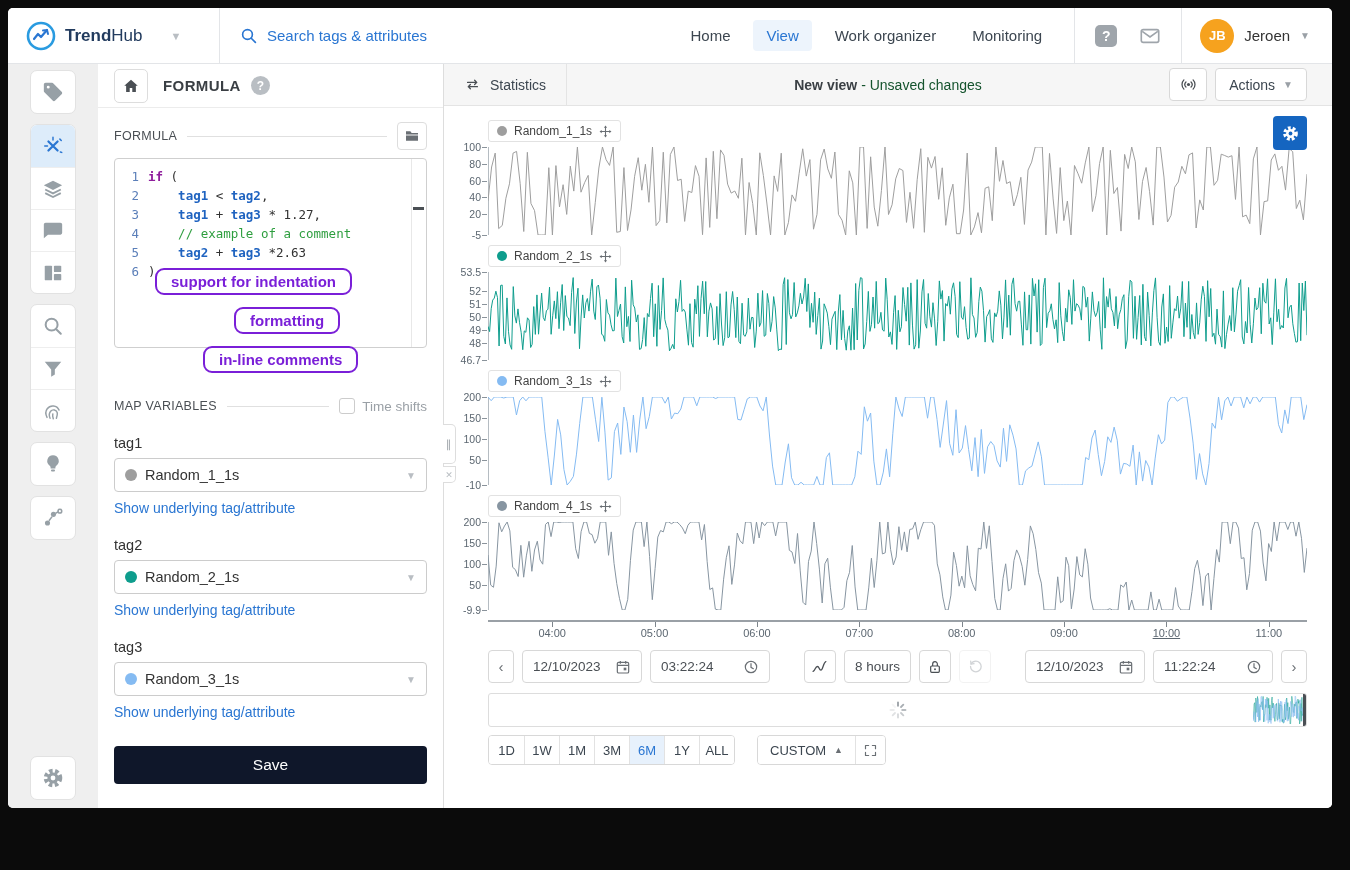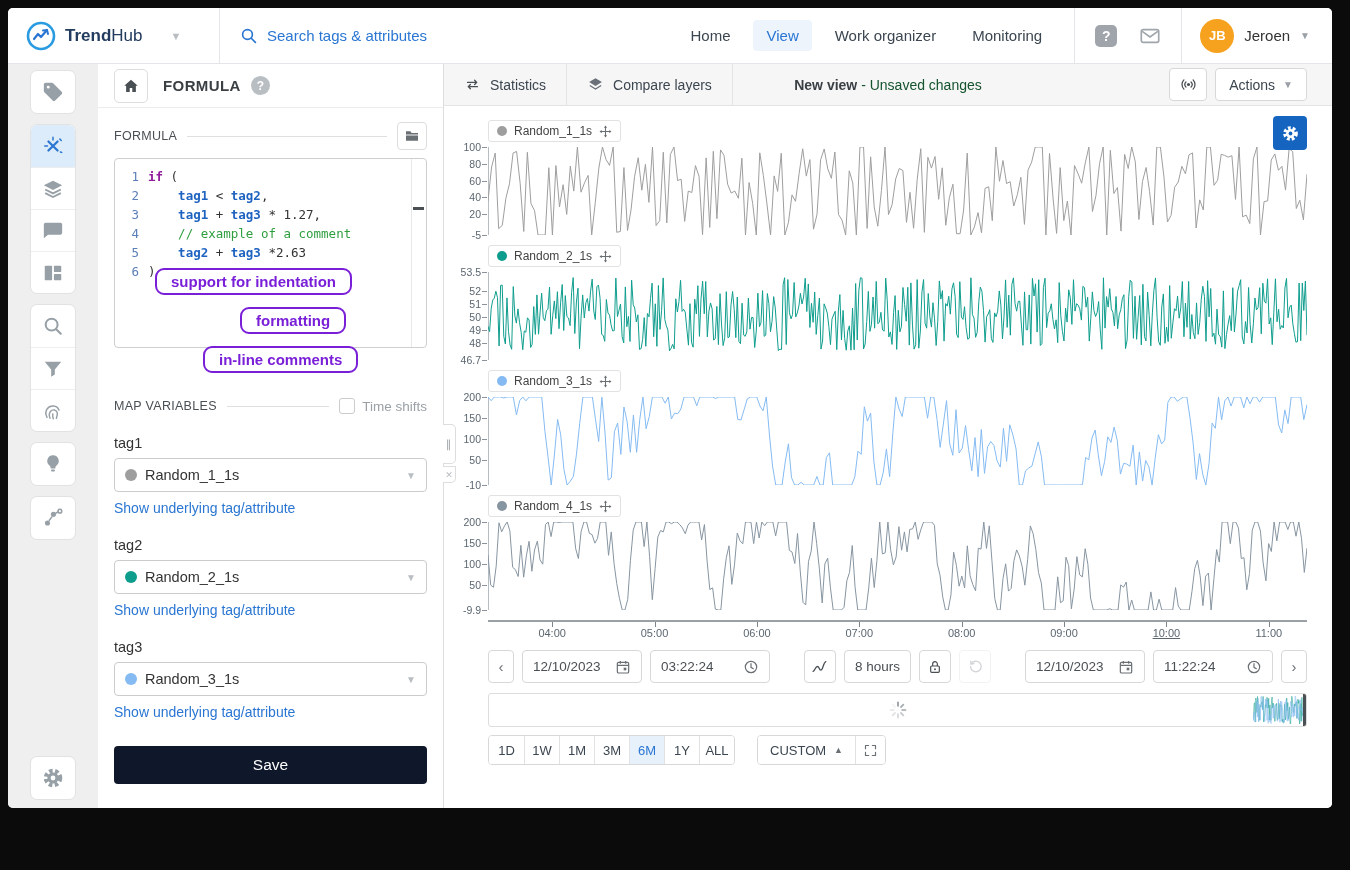--- a/index.html
+++ b/index.html
@@ -337,44 +337,37 @@
             <span class="var-dot" style="background: rgb(133, 187, 242);"></span>
             <span class="var-value">Random_3_1s</span>
             <span class="var-caret">▼</span>
           </div>
           <div class="show-link">Show underlying tag/attribute</div>
         </div>
 
         <button class="save-btn">Save</button>
       </div>
       <div class="badge" style="left:57px; top:204px;">support for indentation</div>
-      <div class="badge" style="left:142px; top:243px;">formatting</div>
+      <div class="badge" style="left:136px; top:243px;">formatting</div>
       <div class="badge" style="left:105px; top:282px;">in-line comments</div>
     </div>
 
     <div class="chart-area">
       <div class="splitter-handle">∥</div>
       <div class="splitter-close">✕</div>
 
       <div class="chart-toolbar">
         <div class="tb-btn">
           <svg width="17" height="17" viewBox="0 0 24 24">
               <g stroke="#4a4f54" stroke-width="1.8" fill="none" stroke-linecap="round" stroke-linejoin="round">
                 <path d="M5 9h13M15 6l3 3-3 3"></path>
                 <path d="M19 15H6M9 12l-3 3 3 3"></path>
               </g>
             </svg>
           <span>Statistics</span>
-        </div>
-        <div class="tb-btn">
-          <svg width="17" height="17" viewBox="0 0 24 24">
-              <path fill="#6a7077" d="M12 3l9 5.5L12 14 3 8.5 12 3z"></path>
-              <path fill="none" stroke="#6a7077" stroke-width="1.8" d="M4 13.5l8 5 8-5"></path>
-            </svg>
-          <span>Compare layers</span>
         </div>
         <div class="tb-title">
           <b>New view</b> <span>- Unsaved changes</span>
         </div>
         <div class="tb-right">
           <div class="live-btn">
             <svg width="19" height="19" viewBox="0 0 24 24">
                 <circle cx="12" cy="12" r="2" fill="#4a4f54"></circle>
                 <g fill="none" stroke="#4a4f54" stroke-width="1.6" stroke-linecap="round">
                   <path d="M8.8 8.8a4.6 4.6 0 000 6.4M15.2 8.8a4.6 4.6 0 010 6.4"></path>

